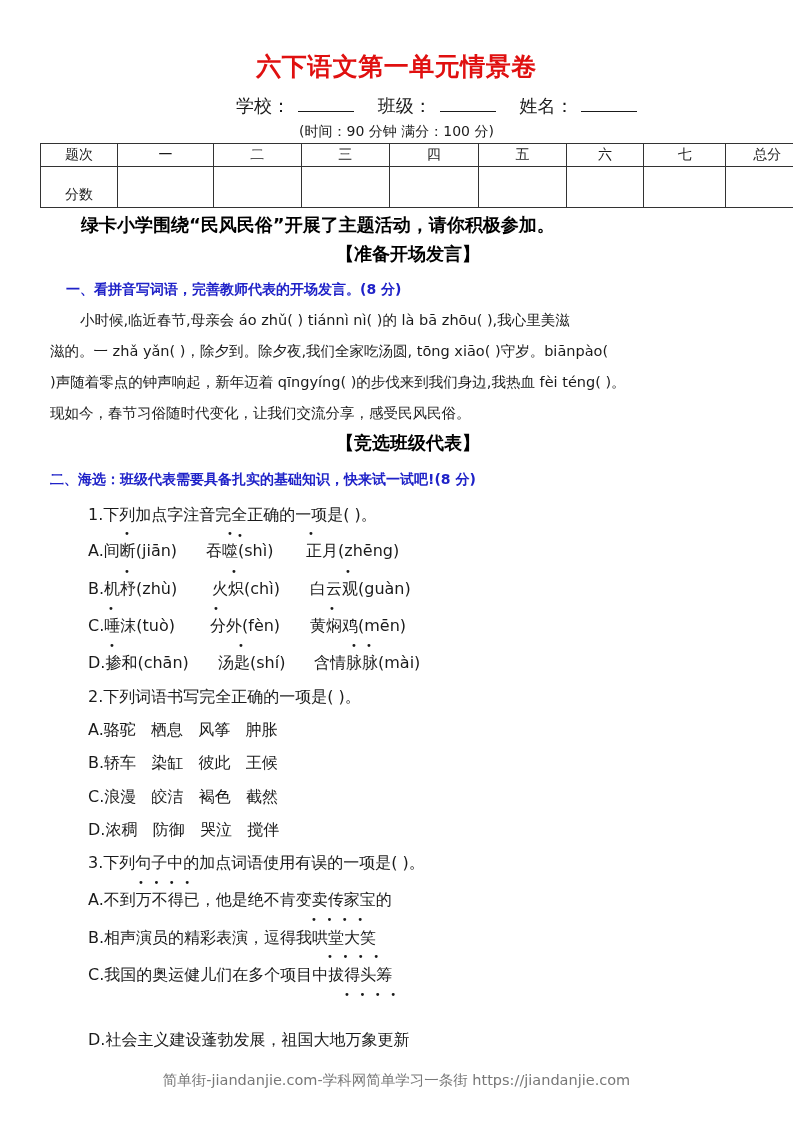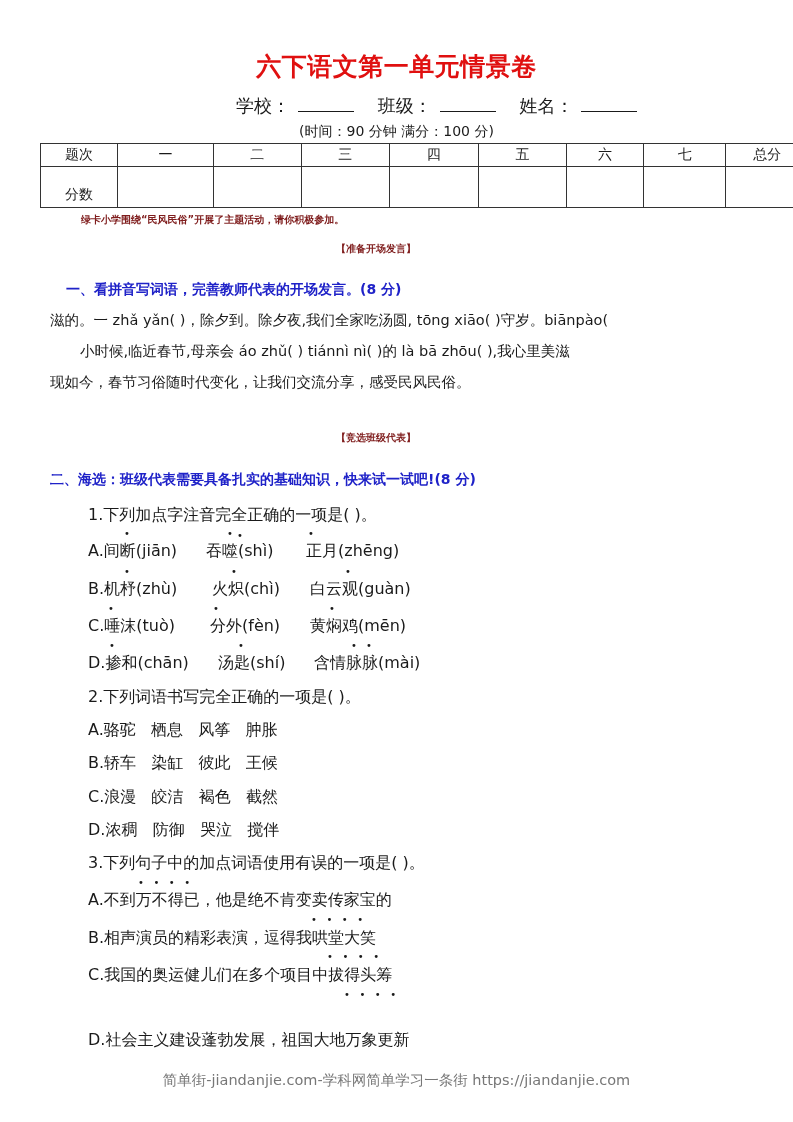--- a/index.html
+++ b/index.html
@@ -7,21 +7,21 @@
          font-family: "DejaVu Sans", "Liberation Sans", sans-serif; color: #1a1a1a; }
   .abs { position: absolute; white-space: nowrap; }
   .title { left: 0; width: 793px; top: 50px; text-align: center; font-size: 25px; font-weight: bold; color: #e01010; letter-spacing: 0.5px; }
   .info { left: 236px; top: 93px; font-size: 18px; color: #1a1a1a; }
   .info span.blank { display: inline-block; width: 56px; border-bottom: 1px solid #1a1a1a; margin: 0 18px 0 8px; height: 18px; vertical-align: baseline; }
   .time { left: 0; width: 793px; text-align: center; top: 123px; font-size: 14px; }
   table.score { position: absolute; left: 40px; top: 143px; border-collapse: collapse; width: 769px; }
   table.score td { border: 1px solid #333; text-align: center; font-size: 14px; padding: 0; }
   table.score tr.r1 td { height: 22px; }
   table.score tr.r2 td { height: 37px; vertical-align: bottom; padding-bottom: 3px; }
-  .red { color: #7f1d1d; font-weight: bold; font-size: 10px; text-align: center; }
+  .red { color: #000000; font-weight: bold; font-size: 18px; text-align: center; }
   .blue { color: #1f22c8; font-weight: bold; font-size: 14px; }
   .para { font-size: 14.5px; line-height: 31px; }
   .line { font-size: 16px; }
   .dot { position: absolute; font-size: 10px; line-height: 10px; color: #1a1a1a; }
   .footer { left: 0; width: 793px; text-align: center; top: 1071px; font-size: 14.5px; color: #777; }
 </style>
 </head>
 <body>
 
 <div class="abs title">六下语文第一单元情景卷</div>
@@ -71,22 +71,23 @@
   </tr>
 </tbody>
   </table>
 
 <div class="abs red" style="left:81px; top:213px;">绿卡小学围绕“民风民俗”开展了主题活动，请你积极参加。</div>
 <div class="abs red" style="left:336px; top:242px;">【准备开场发言】</div>
 
 <div class="abs blue" style="left:66px; top:281px;">一、看拼音写词语，完善教师代表的开场发言。(8 分)</div>
 
 <div class="abs para" style="left:50px; top:305px; width:700px;">
+  <div style="padding-left:30px;">小时候,临近春节,母亲会 áo zhǔ(        ) tiánnì nì(           )的 là bā zhōu(           ),我心里美滋</div>
   <div>滋的。一 zhǎ yǎn(          )，除夕到。除夕夜,我们全家吃汤圆, tōng xiāo(        )守岁。biānpào(</div>
-  <div style="padding-left:30px;">小时候,临近春节,母亲会 áo zhǔ(        ) tiánnì nì(           )的 là bā zhōu(           ),我心里美滋</div>
+  <div>)声随着零点的钟声响起，新年迈着 qīngyíng(        )的步伐来到我们身边,我热血 fèi téng(          )。</div>
   <div>现如今，春节习俗随时代变化，让我们交流分享，感受民风民俗。</div>
 </div>
 
 <div class="abs red" style="left:336px; top:431px;">【竞选班级代表】</div>
 
 <div class="abs blue" style="left:50px; top:471px;">二、海选：班级代表需要具备扎实的基础知识，快来试一试吧!(8 分)</div>
 
 <div class="abs line" style="left:88px; top:505px;">1.下列加点字注音完全正确的一项是(      )。</div>
 
 <div class="abs line" style="left:88px; top:541px;">

